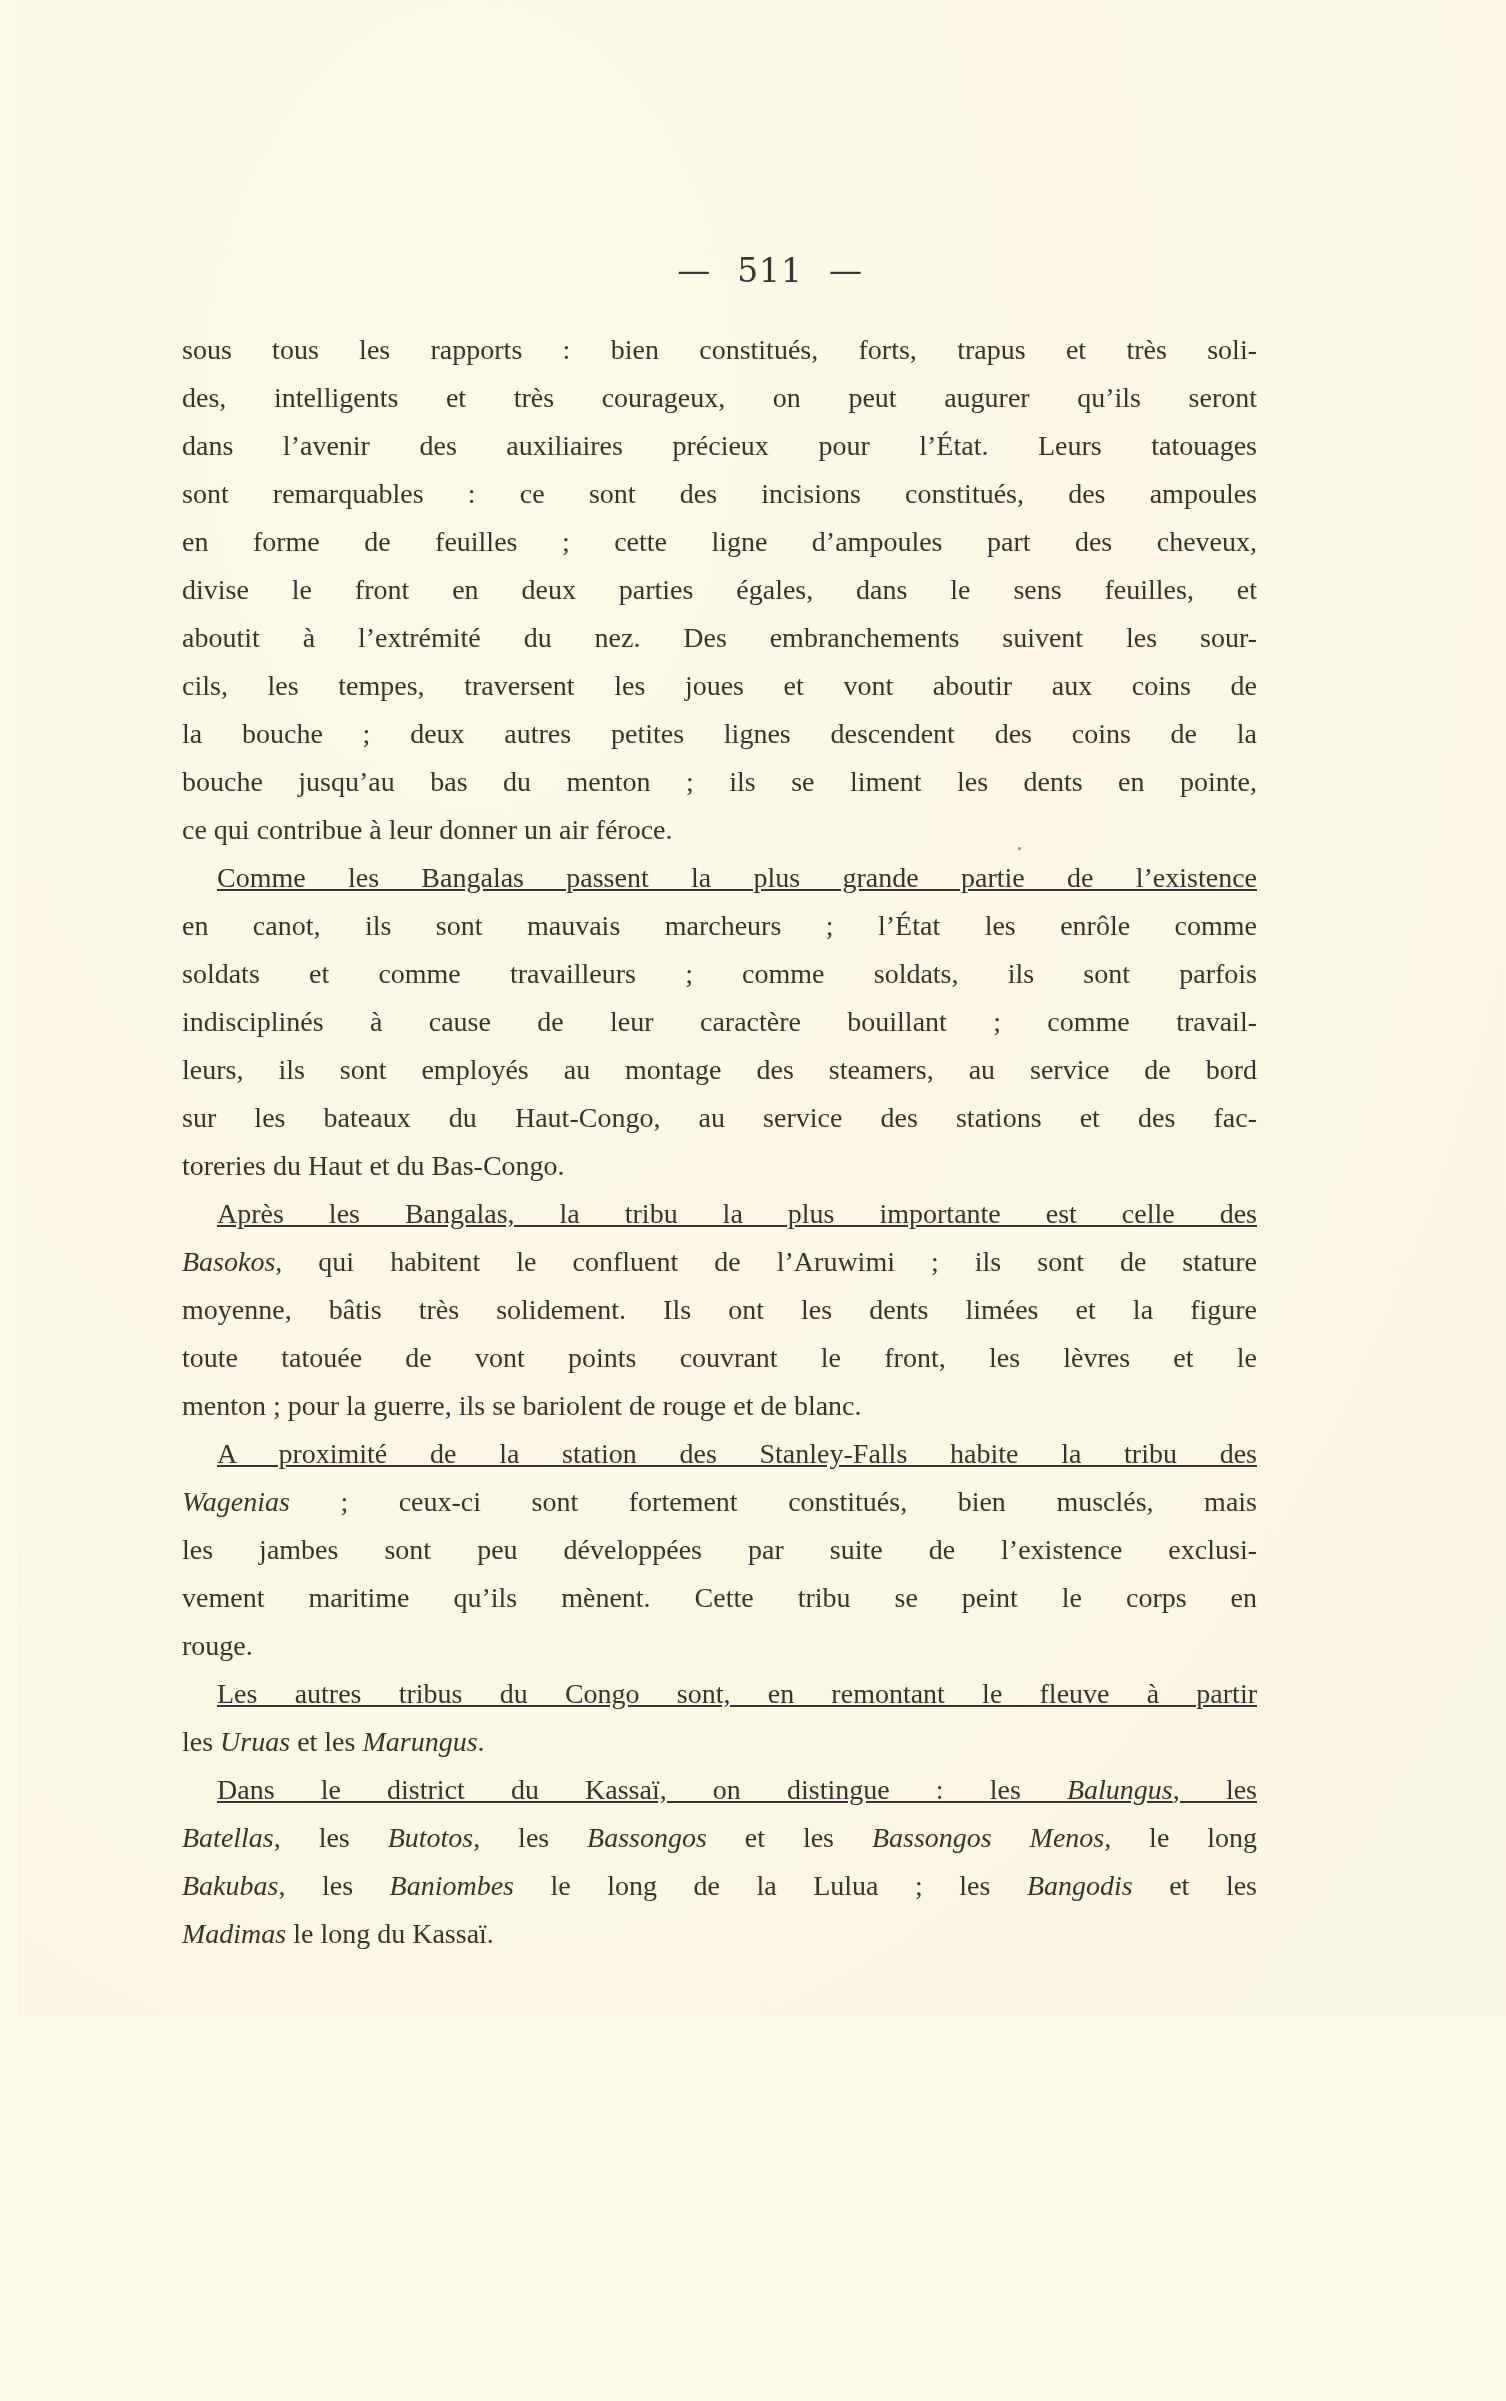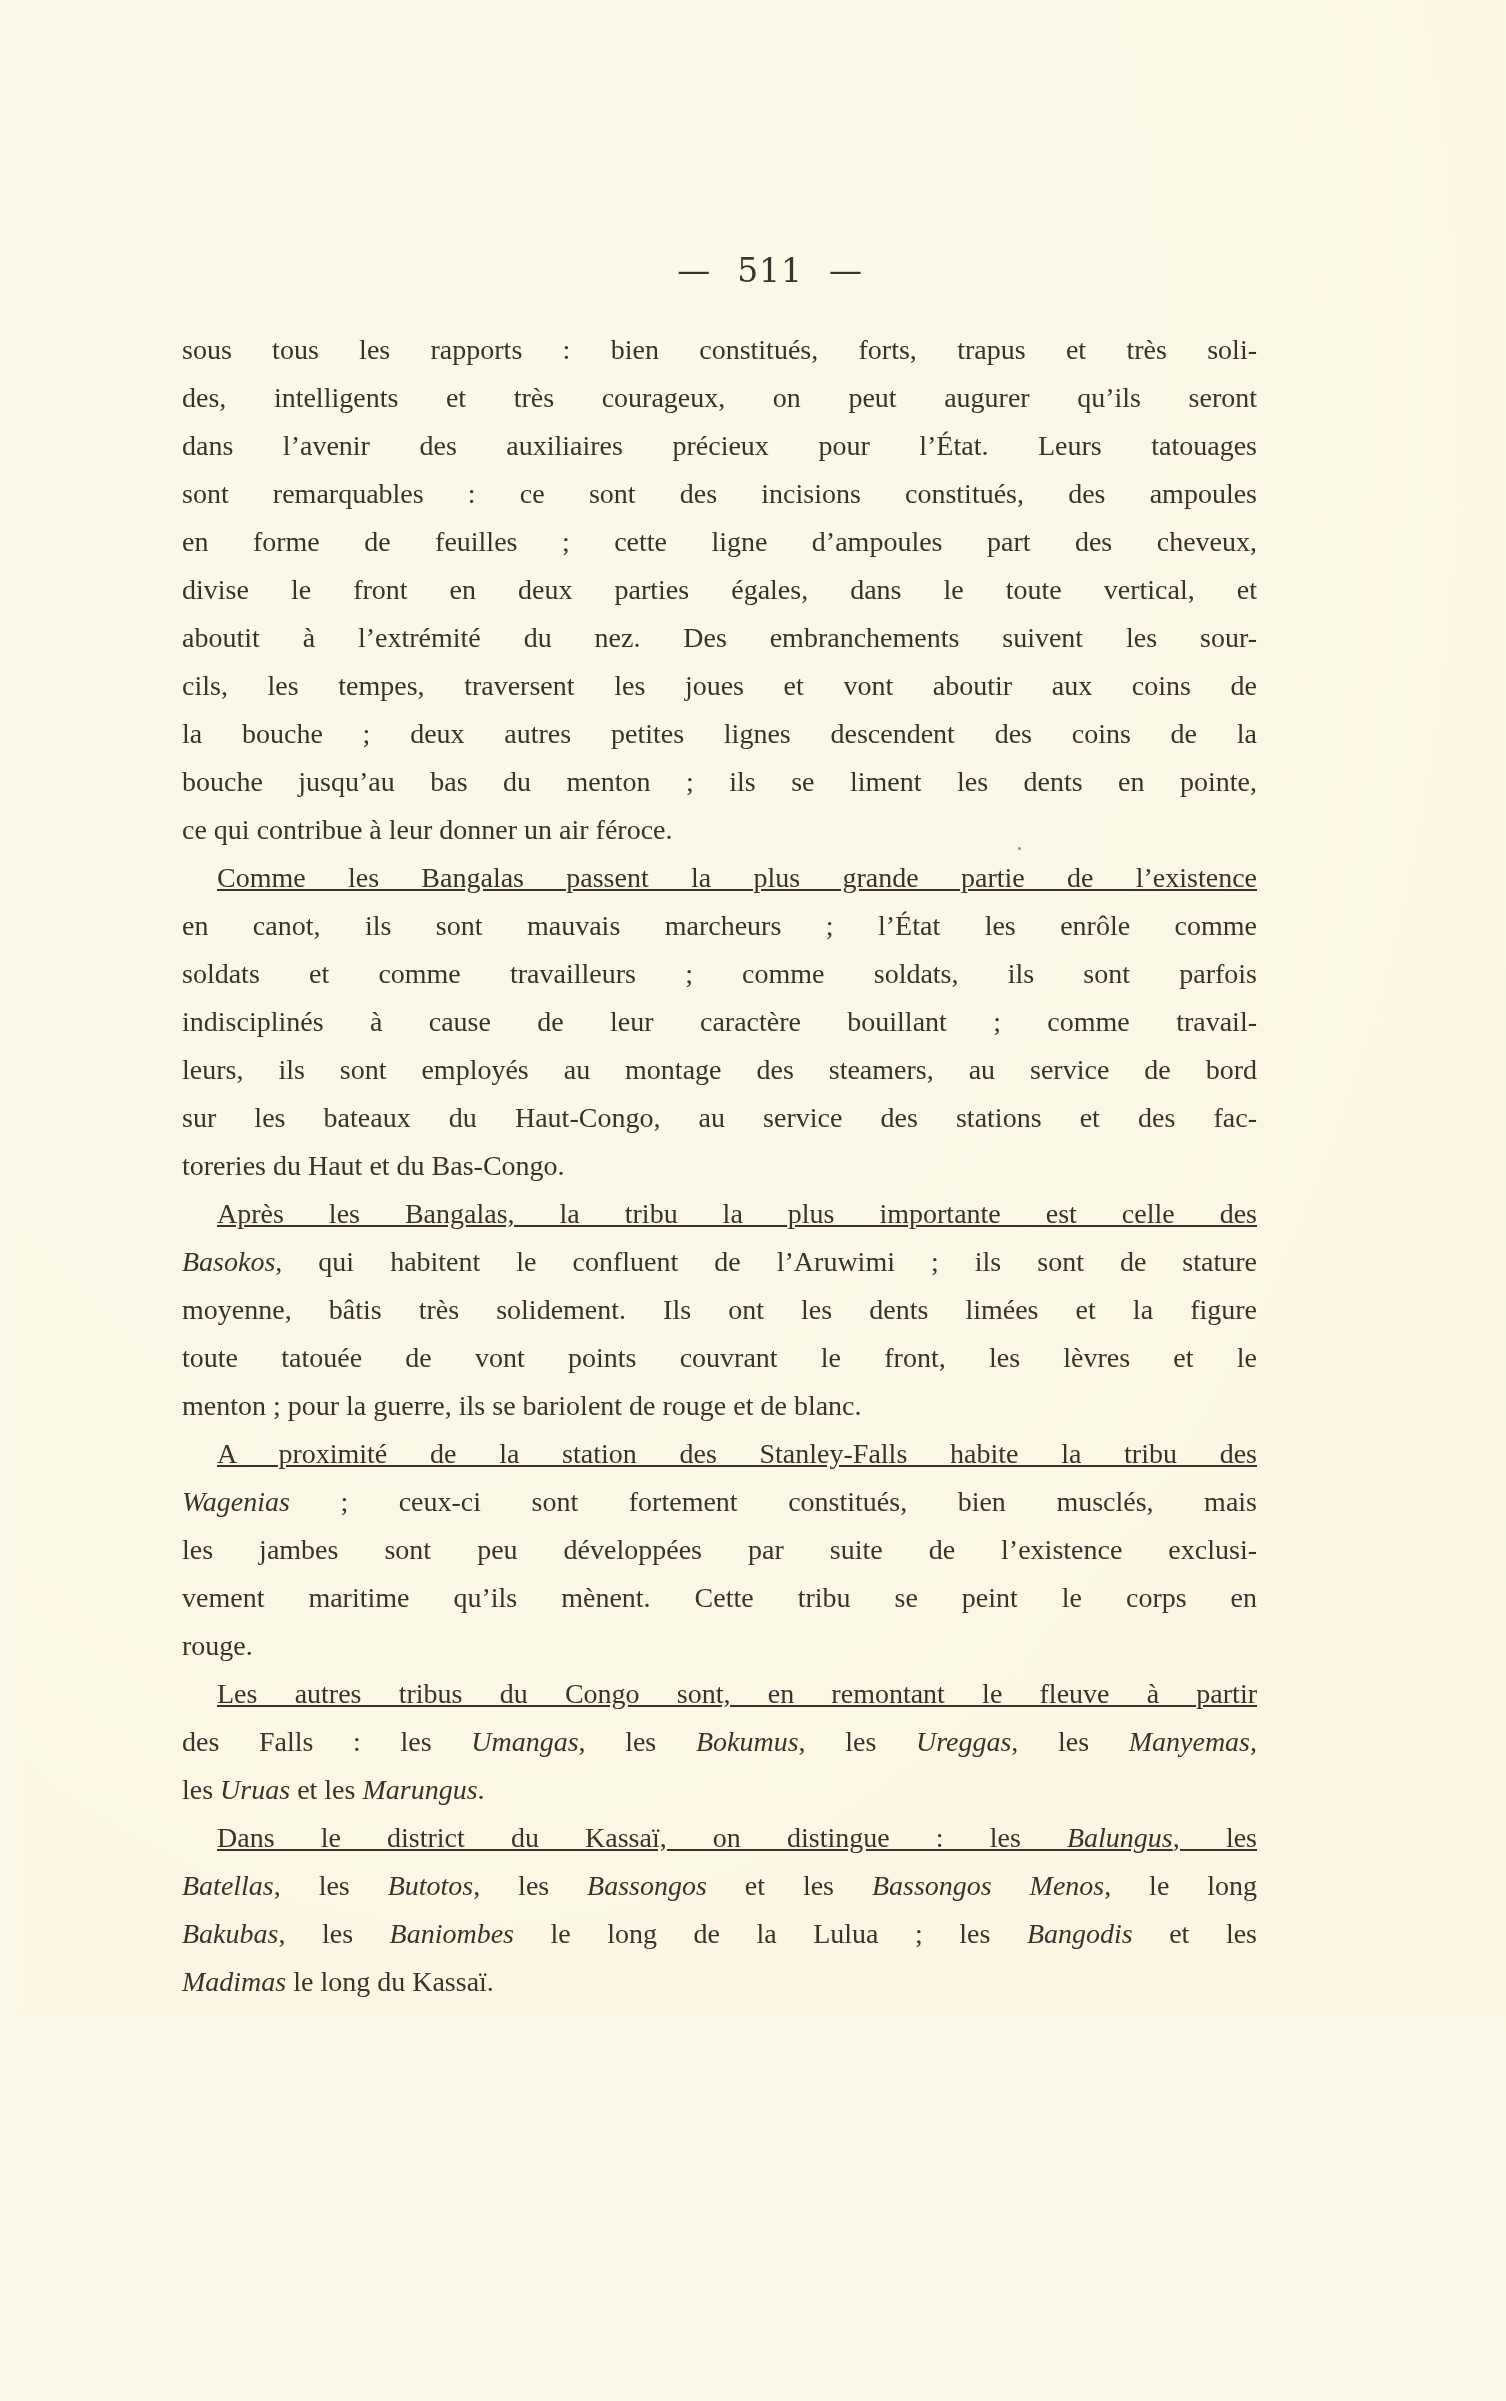--- a/index.html
+++ b/index.html
@@ -85,21 +85,21 @@
     <span>—</span>
   </div>
 
   <div class="text-block" id="text-block">
       <div>
         <span class="line"><span>sous tous les rapports : bien constitués, forts, trapus et très soli-</span></span>
         <span class="line"><span>des, intelligents et très courageux, on peut augurer qu’ils seront</span></span>
         <span class="line"><span>dans l’avenir des auxiliaires précieux pour l’État. Leurs tatouages</span></span>
         <span class="line"><span>sont remarquables : ce sont des incisions constitués, des ampoules</span></span>
         <span class="line"><span>en forme de feuilles ; cette ligne d’ampoules part des cheveux,</span></span>
-        <span class="line"><span>divise le front en deux parties égales, dans le toute vertical, et</span></span>
+        <span class="line"><span>divise le front en deux parties égales, dans le sens feuilles, et</span></span>
         <span class="line"><span>aboutit à l’extrémité du nez. Des embranchements suivent les sour-</span></span>
         <span class="line"><span>cils, les tempes, traversent les joues et vont aboutir aux coins de</span></span>
         <span class="line"><span>la bouche ; deux autres petites lignes descendent des coins de la</span></span>
         <span class="line"><span>bouche jusqu’au bas du menton ; ils se liment les dents en pointe,</span></span>
         <span class="line last"><span>ce qui contribue à leur donner un air féroce.</span></span>
       </div>
       <div>
         <span class="line indent"><span>Comme les Bangalas passent la plus grande partie de l’existence</span></span>
         <span class="line"><span>en canot, ils sont mauvais marcheurs ; l’État les enrôle comme</span></span>
         <span class="line"><span>soldats et comme travailleurs ; comme soldats, ils sont parfois</span></span>
@@ -117,21 +117,20 @@
       </div>
       <div>
         <span class="line indent"><span>A proximité de la station des Stanley-Falls habite la tribu des</span></span>
         <span class="line"><span class="i">Wagenias</span><span> ; ceux-ci sont fortement constitués, bien musclés, mais</span></span>
         <span class="line"><span>les jambes sont peu développées par suite de l’existence exclusi-</span></span>
         <span class="line"><span>vement maritime qu’ils mènent. Cette tribu se peint le corps en</span></span>
         <span class="line last"><span>rouge.</span></span>
       </div>
       <div>
         <span class="line indent"><span>Les autres tribus du Congo sont, en remontant le fleuve à partir</span></span>
-        <span class="line"><span>des Falls : les </span><span class="i">Umangas</span><span>, les </span><span class="i">Bokumus</span><span>, les </span><span class="i">Ureggas</span><span>, les </span><span class="i">Manyemas</span><span>,</span></span>
         <span class="line last"><span>les </span><span class="i">Uruas</span><span> et les </span><span class="i">Marungus</span><span>.</span></span>
       </div>
       <div>
         <span class="line indent"><span>Dans le district du Kassaï, on distingue : les </span><span class="i">Balungus</span><span>, les</span></span>
         <span class="line"><span class="i">Batellas</span><span>, les </span><span class="i">Butotos</span><span>, les </span><span class="i">Bassongos</span><span> et les </span><span class="i">Bassongos Menos</span><span>, le long</span></span>
         <span class="line"><span class="i">Bakubas</span><span>, les </span><span class="i">Baniombes</span><span> le long de la Lulua ; les </span><span class="i">Bangodis</span><span> et les</span></span>
         <span class="line last"><span class="i">Madimas</span><span> le long du Kassaï.</span></span>
       </div>
     </div>
 

